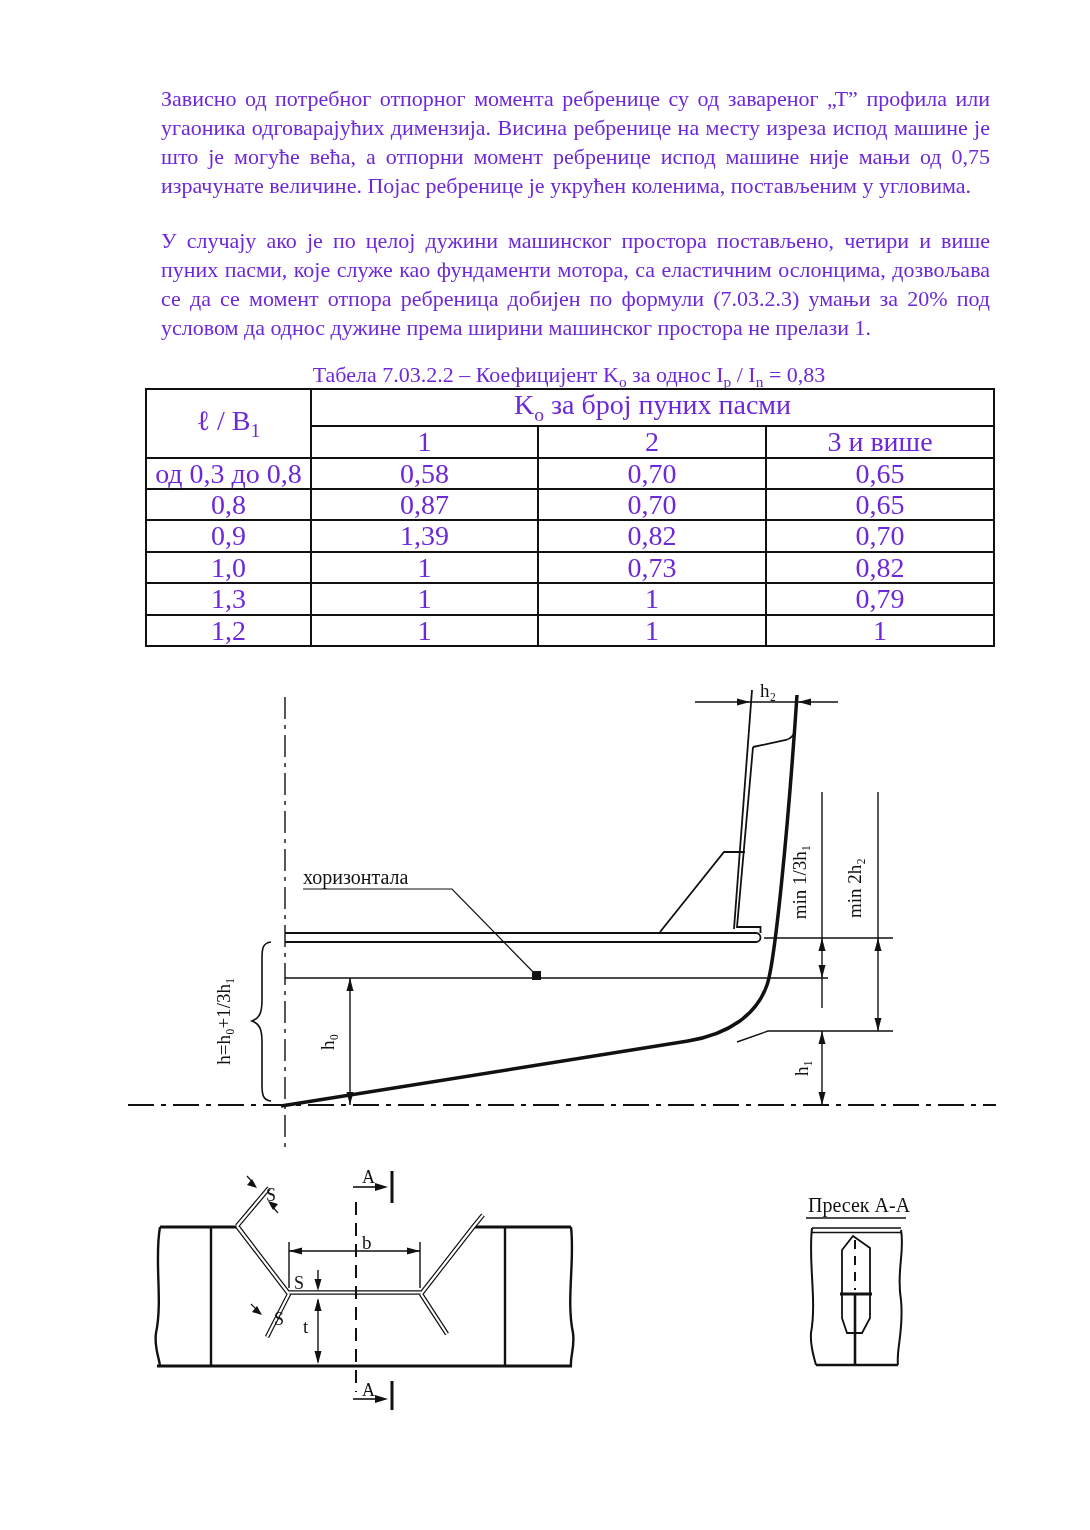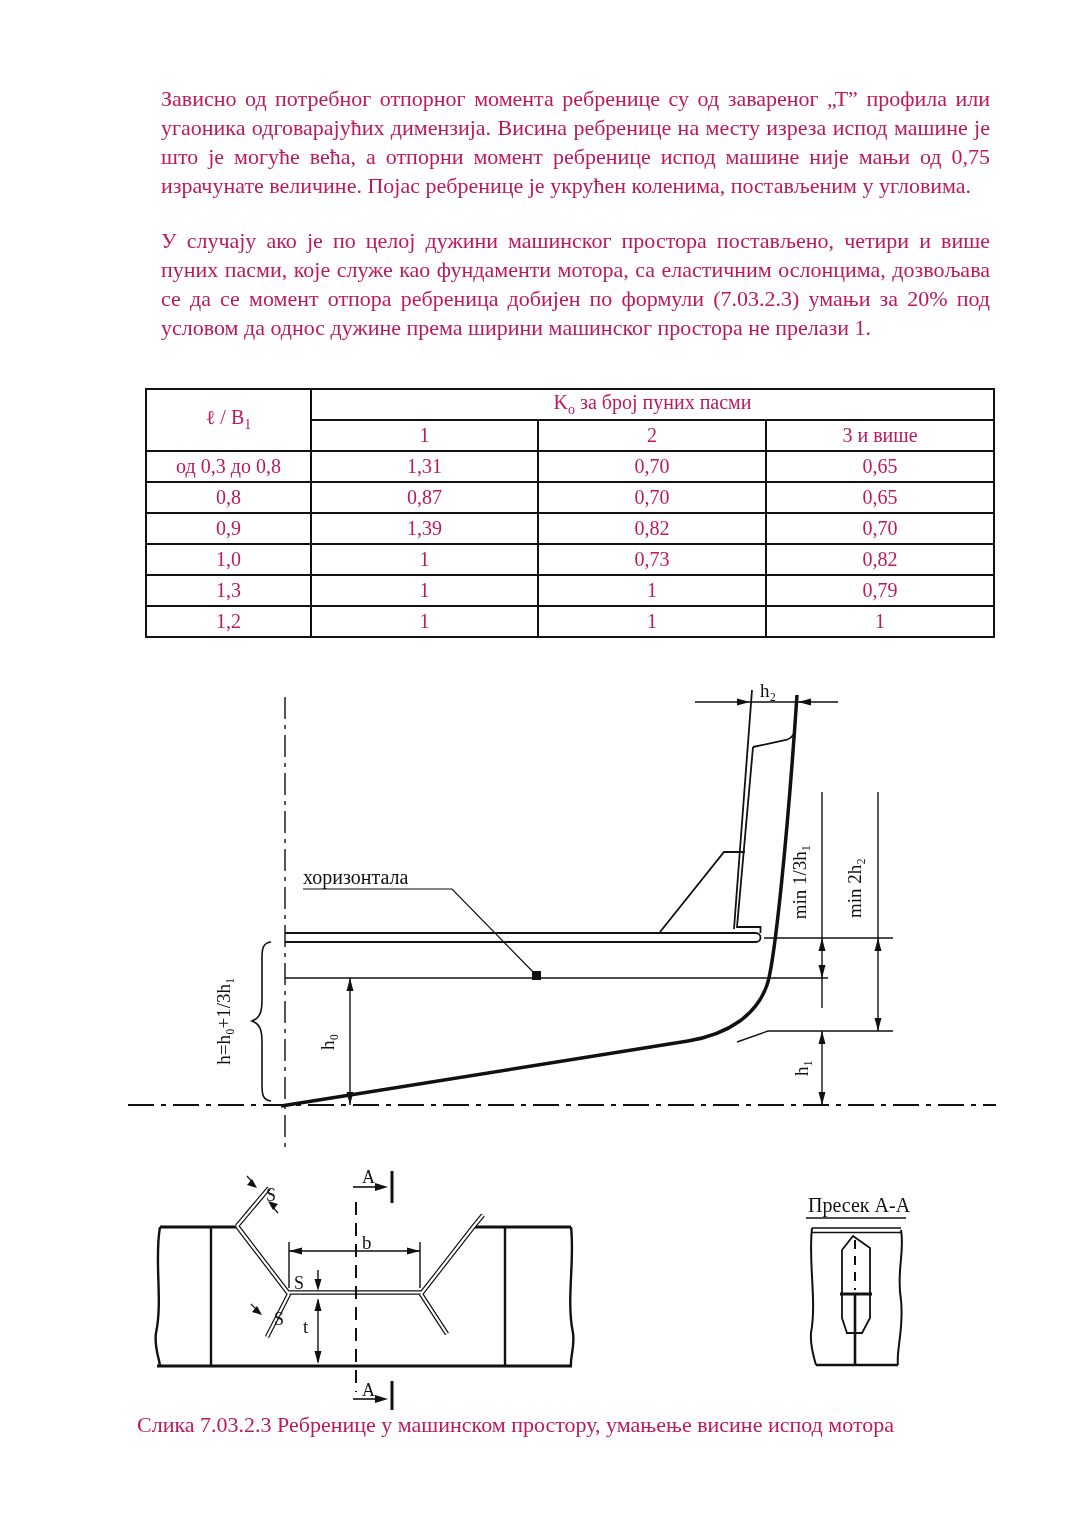--- a/index.html
+++ b/index.html
@@ -1,41 +1,41 @@
 <!DOCTYPE html>
 <html><head>
 <meta charset="utf-8">
 <style>
   html,body{margin:0;padding:0;background:#e8e8e8;}
   .page{
     position:relative;
     width:1090px;height:1530px;
     background:#ffffff;
     font-family:"Liberation Serif","DejaVu Serif",serif;
-    color:#be185d;
+    color:#6d28d9;
     overflow:hidden;
     margin:0 auto;
   }
   .para{
     position:absolute;left:161px;width:829px;
     font-size:22px;line-height:29px;
     text-align:justify;
   }
   #p1{top:84px;}
   #p2{top:226px;}
   .tbl-title{
     position:absolute;left:145px;top:362px;width:848px;
     font-size:22px;text-align:center;
   }
   table.ktable{
     position:absolute;left:145px;top:388px;
     width:848px;
     border-collapse:collapse;
     table-layout:fixed;
-    font-size:20px;
+    font-size:28px;
   }
   table.ktable td{
     border:2px solid #111;
     text-align:center;vertical-align:middle;
     height:29px;padding:0;
     line-height:1.05;
   }
   sub{font-size:70%;}
   .figure-svg{position:absolute;left:0;top:640px;width:1090px;height:775px;}
   .figure-svg text{font-family:"Liberation Serif","DejaVu Serif",serif;fill:#111;}
@@ -47,41 +47,42 @@
   .fill-ink{fill:#111;stroke:none;}
 </style>
 </head>
 <body>
 
 <div class="page">
 
   <div class="para" id="p1">Зависно од потребног отпорног момента ребренице су од завареног „Т” профила или угаоника одговарајућих димензија. Висина ребренице на месту изреза испод машине је што је могуће већа, а отпорни момент ребренице испод машине није мањи од 0,75 израчунате величине. Појас ребренице је укрућен коленима, постављеним у угловима.</div>
   <div class="para" id="p2">У случају ако је по целој дужини машинског простора постављено, четири и више пуних пасми, које служе као фундаменти мотора, са еластичним ослонцима, дозвољава се да се момент отпора ребреница добијен по формули (7.03.2.3) умањи за 20% под условом да однос дужине према ширини машинског простора не прелази 1.</div>
 
+  <div class="tbl-title">Табела 7.03.2.2 – Коефицијент K<sub>о</sub> за однос I<sub>p</sub> / I<sub>n</sub> = 0,83</div>
 
   <table class="ktable">
     <colgroup>
         <col style="width:165px">
         <col style="width:227px">
         <col style="width:228px">
         <col style="width:228px">
       </colgroup>
     <tbody>
         <tr>
       <td rowspan="2">ℓ / B<sub>1</sub></td>
       <td colspan="3">K<sub>о</sub> за број пуних пасми</td>
     </tr>
     <tr>
       <td>1</td>
       <td>2</td>
       <td>3 и више</td>
     </tr>
     <tr>
       <td>од 0,3 до 0,8</td>
-      <td>1,31</td>
+      <td>0,58</td>
       <td>0,70</td>
       <td>0,65</td>
     </tr>
     <tr>
       <td>0,8</td>
       <td>0,87</td>
       <td>0,70</td>
       <td>0,65</td>
     </tr>
     <tr>
@@ -251,15 +252,14 @@
       </g>
       <g>
         <path class="ink" d="M842,1250 L853,1236 L870,1248 V1318 L862,1333 H847 L842,1318 Z" stroke-width="1.8"></path>
         <path class="ink" d="M855,1240 V1290" stroke-width="2" stroke-dasharray="9 7"></path>
         <path class="ink" d="M840,1294 H872" stroke-width="3"></path>
         <path class="ink" d="M855,1294 V1365" stroke-width="2.6"></path>
       </g>
     </g>
   </svg>
 
-  <div class="caption">Слика 7.03.2.3 Ребренице у машинском простору, умањење висине испод мотора</div>
 
 </div>
 
 </body></html>

